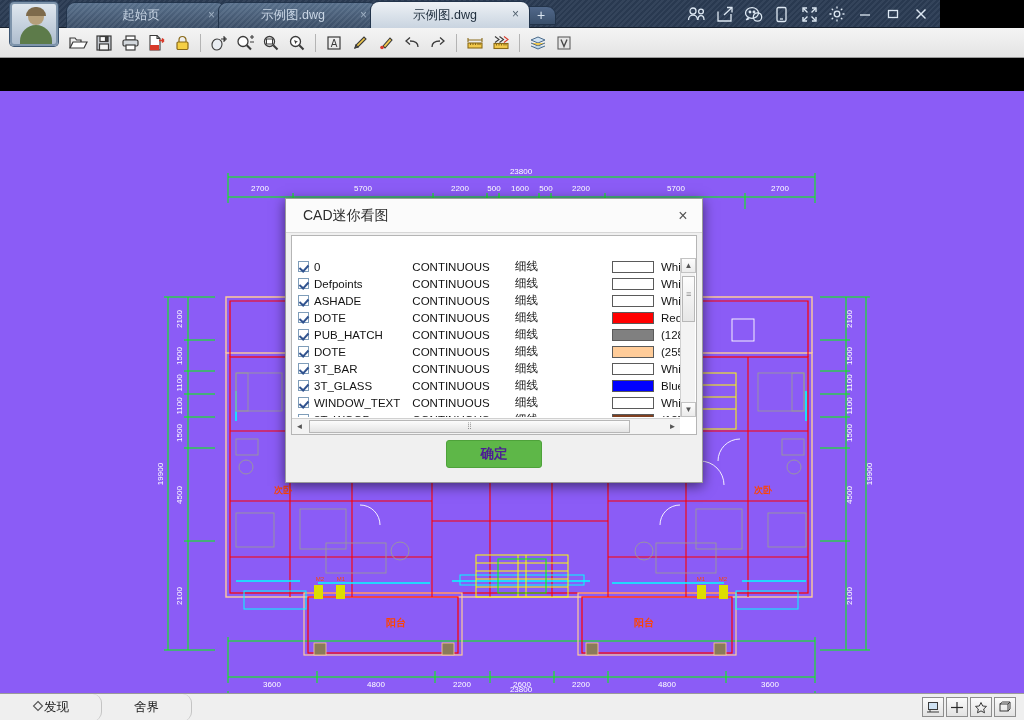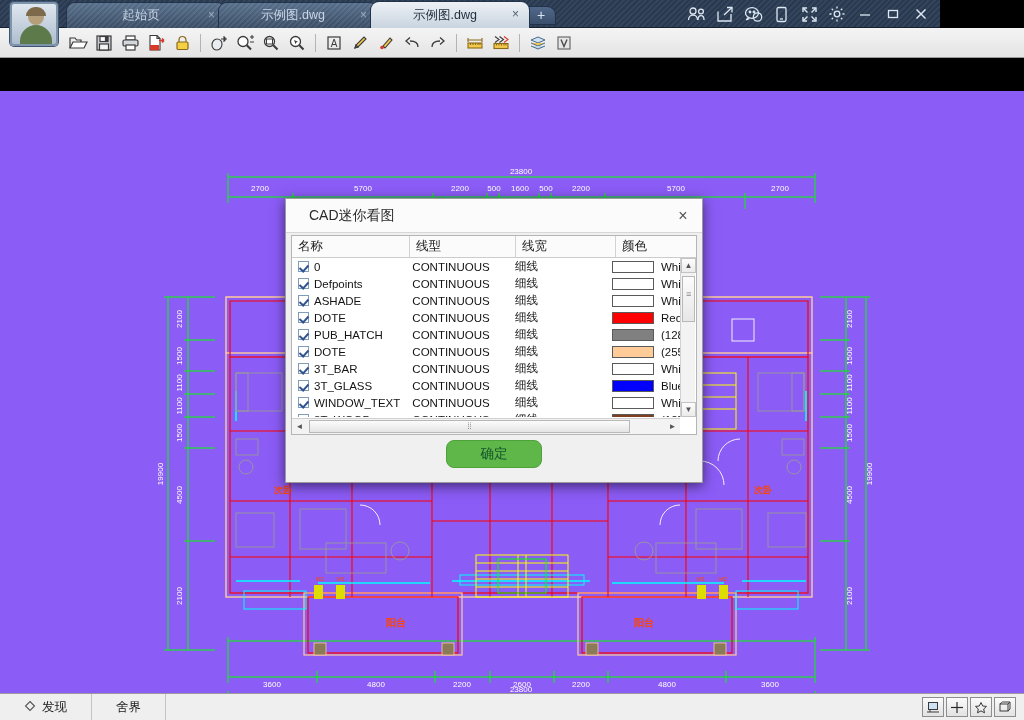--- a/index.html
+++ b/index.html
@@ -77,40 +77,41 @@
   }
   .cv-wrap { position:absolute; left:0; top:0; width:1024px; height:634px; }
 
   
   .statusbar {
     position: absolute; left: 0; bottom: 0; width: 1024px; height: 27px;
     background: #efefef; border-top: 1px solid #9a9a9a;
     display: flex; align-items: center;
   }
   .sb-item {
-    height: 27px; display: flex; align-items: center; gap: 6px;
-    padding: 0 24px; font-size: 12.5px; color: #222;
+    height: 27px; display: flex; align-items: center; 
+    padding: 0 32px; font-size: 12.5px; color: #222;
     border-right: 1px solid #c4c4c4;
+    border-radius: 9px;
   }
   .sb-spacer { flex: 1; }
   .sb-icons { display: flex; align-items: center; gap: 2px; padding-right: 8px; }
   .sbi { width: 22px; height: 20px; border: 1px solid #8d8d8d; background: linear-gradient(#fbfbfb,#e2e2e2);
          display:flex; align-items:center; justify-content:center; }
 
   
   .dialog {
     position: absolute; left: 285px; top: 198px; width: 418px; height: 285px;
     background: #f0f0f0; border: 1px solid #9b9b9b;
     box-shadow: 0 3px 12px rgba(0,0,0,0.55);
     z-index: 40;
   }
   .dlg-title {
     position: relative; height: 34px; background: #fbfbfb;
     border-bottom: 1px solid #d7d7d7;
-    display: flex; align-items: center; padding-left: 23px;
+    display: flex; align-items: center; padding-left: 17px;
     font-size: 14px; color: #2b2b2b;
   }
   .dlg-close { position:absolute; right: 8px; top: 6px; width: 22px; height: 22px;
                display:flex; align-items:center; justify-content:center; color:#555; font-size:16px; }
   .dlg-body { position: absolute; left: 5px; top: 36px; right: 5px; height: 200px; background:#fff;
               border: 1px solid #b5b5b5; }
   .grid-head {
     display: flex; height: 22px; background: #fbfbfb; border-bottom: 1px solid #ccc;
     font-size: 12.5px; color: #1a1a1a;
   }
@@ -136,22 +137,22 @@
   .vs-thumb:after { content:"≡"; position:absolute; left:3px; top:12px; font-size:9px; color:#888; }
   .hscroll { position:absolute; left:0; right:16px; bottom:0; height:16px; background:#f3f3f3; border-top:1px solid #d0d0d0; }
   .hs-l, .hs-r { position:absolute; top:0; width:15px; height:15px; display:flex; align-items:center; justify-content:center;
                  font-size:8px; color:#555; }
   .hs-l { left:0; } .hs-r { right:0; }
   .hs-thumb { position:absolute; left:17px; top:1px; right:50px; height:13px;
               background:linear-gradient(#fcfcfc,#e4e4e4); border:1px solid #b7b7b7; }
   .hs-thumb:after { content:"⦙⦙"; position:absolute; left:50%; top:0px; transform:translateX(-50%); font-size:9px; color:#8a8a8a; }
   .dlg-ok {
     position:absolute; left: 50%; transform: translateX(-50%); bottom: 14px;
-    width: 96px; height: 28px; background:#5eb748; border:1px solid #4ea23a; border-radius:8px;
-    color:#14532d; font-size:13.5px; display:flex; align-items:center; justify-content:center;
+    width: 96px; height: 28px; background:#5eb748; border:1px solid #4ea23a; border-radius:3px;
+    color:#4c1d95; font-size:13.5px; display:flex; align-items:center; justify-content:center;font-weight:bold;
   }
   text { font-family: "Liberation Sans", sans-serif; }
 </style>
 </head>
 <body>
 
 <div id="app">
 
   <div class="titlebar">
     <div class="logo-box">
@@ -600,26 +601,20 @@
     </svg>
   </div>
 
   <div class="dialog">
     <div class="dlg-title">
       <span>CAD迷你看图</span>
       <span class="dlg-close">×</span>
     </div>
 
     <div class="dlg-body">
-      <div class="grid-head">
-        <div class="gh c-name">名称</div>
-        <div class="gh c-type">线型</div>
-        <div class="gh c-width">线宽</div>
-        <div class="gh c-color">颜色</div>
-      </div>
 
       <div class="grid-rows" id="grid-rows">
           <div class="grow">
             <div class="cell c-name">
               <span class="cb"></span>
               <span>0</span>
             </div>
             <div class="cell c-type">CONTINUOUS</div>
             <div class="cell c-width">细线</div>
             <div class="cell c-color">

